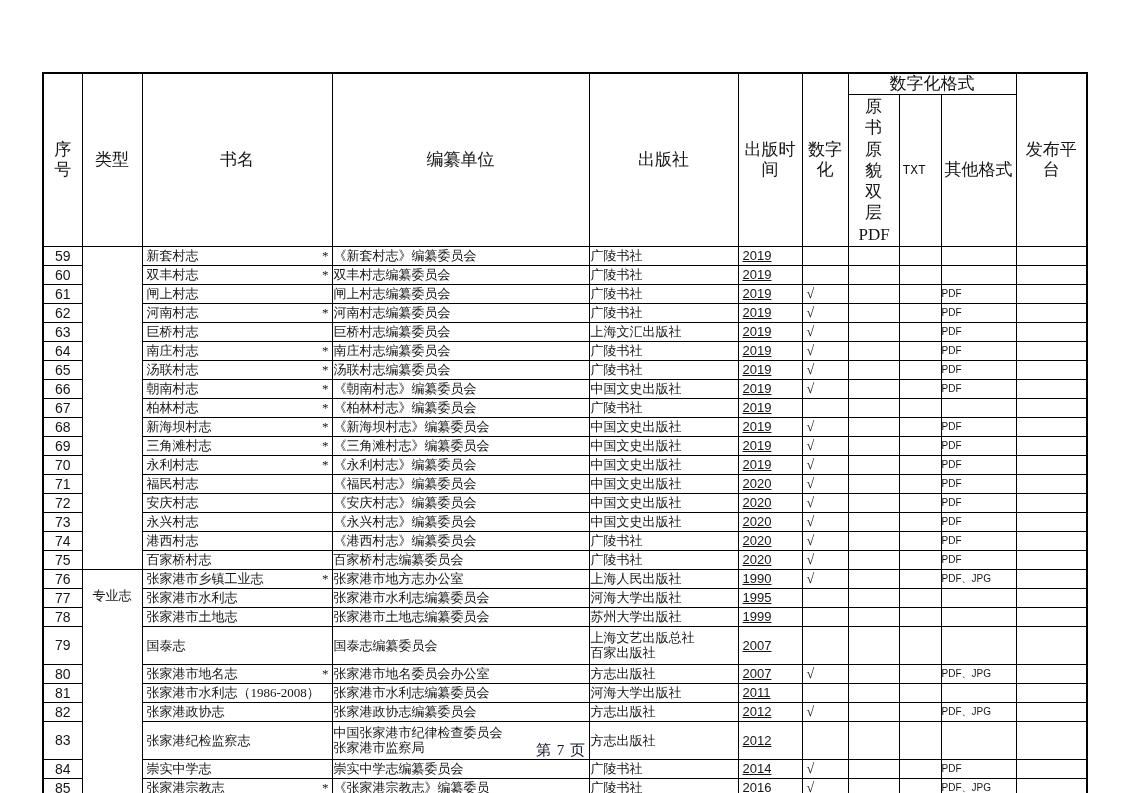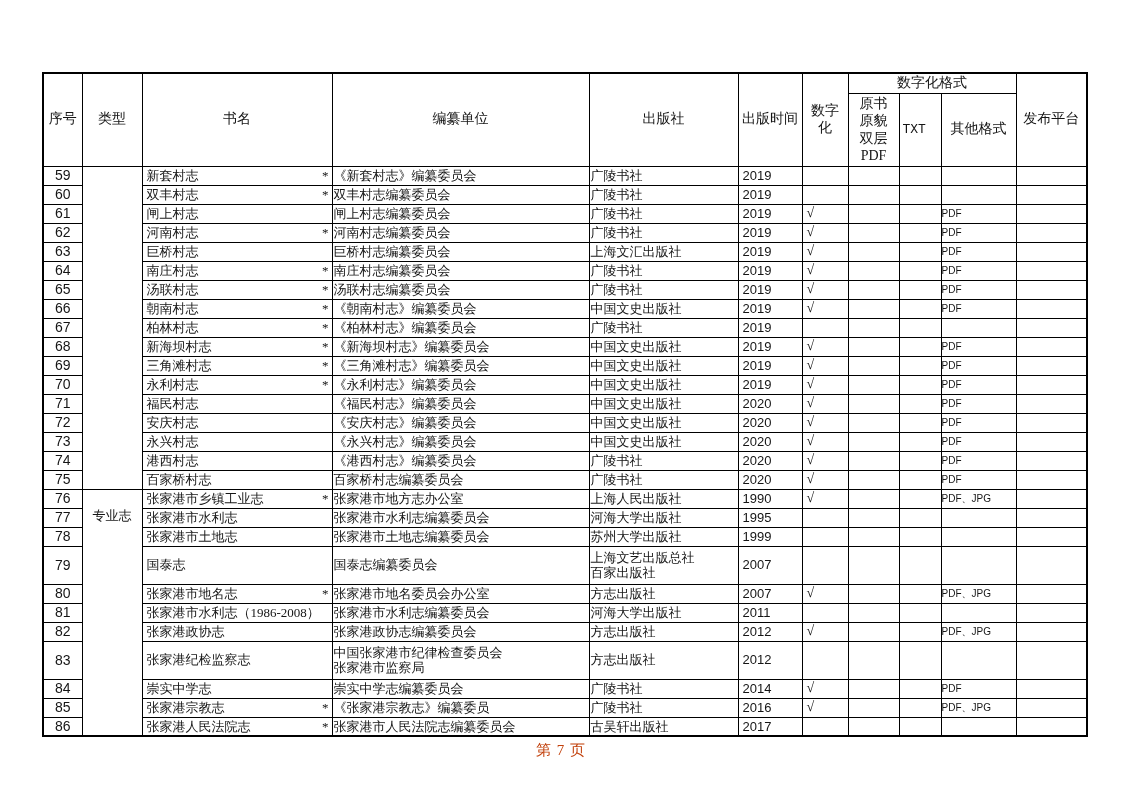--- a/index.html
+++ b/index.html
@@ -14,43 +14,43 @@
   }
   th, td {
     border:1px solid #000;
     font-weight:normal;
     font-size:13px;
     line-height:1.18;
     padding:0 3px;
     vertical-align:middle;
     overflow:hidden;
   }
-  thead th { text-align:center; font-size:14px; }
+  thead th { text-align:center; font-size:17px; }
   thead tr.group-row { height:20px; }
   thead tr.sub-row { height:57px; }
   th.h-pdf { text-align:center; padding:1px 10px; line-height:1.25; }
   th.h-txt { text-align:left; padding-left:3px; font-family:Liberation Mono, monospace; font-size:13px; }
 
   tbody tr { height:19px; }
   tbody tr.tall { height:38px; }
 
   td.c-no   { text-align:center; font-family:"Liberation Sans","DejaVu Sans",sans-serif; font-size:14px; }
   td.c-type { text-align:center; vertical-align:top; padding-top:18px; }
   td.c-title .tw { display:flex; justify-content:space-between; align-items:center; }
   td.c-title { padding:0 3px 0 4px; }
   td.c-comp, td.c-pub { white-space:pre-line; padding-left:1px; }
-  td.c-year { font-family:"Liberation Sans","DejaVu Sans",sans-serif; font-size:13px; padding-left:4px; }
+  td.c-year { font-family:"Liberation Sans","DejaVu Sans",sans-serif; font-size:13px; padding-left:4px;text-decoration:underline; }
   td.c-digi { font-size:14px; padding-left:4px; }
   td.c-fmt-other { font-family:"Liberation Sans","DejaVu Sans",sans-serif; font-size:10px; padding-left:0; }
   td.c-fmt-pdf, td.c-fmt-txt, td.c-platform { }
 
   .footer {
     position:absolute; top:741px; left:0; width:1122px;
     text-align:center; font-size:15px; letter-spacing:1px;
-    color:#c2410c;
+    color:#0f172a;
   }
 </style>
 </head>
 <body>
 
 <div class="page">
 
   <table class="gazetteer">
     <colgroup>
       <col style="width:39px">

